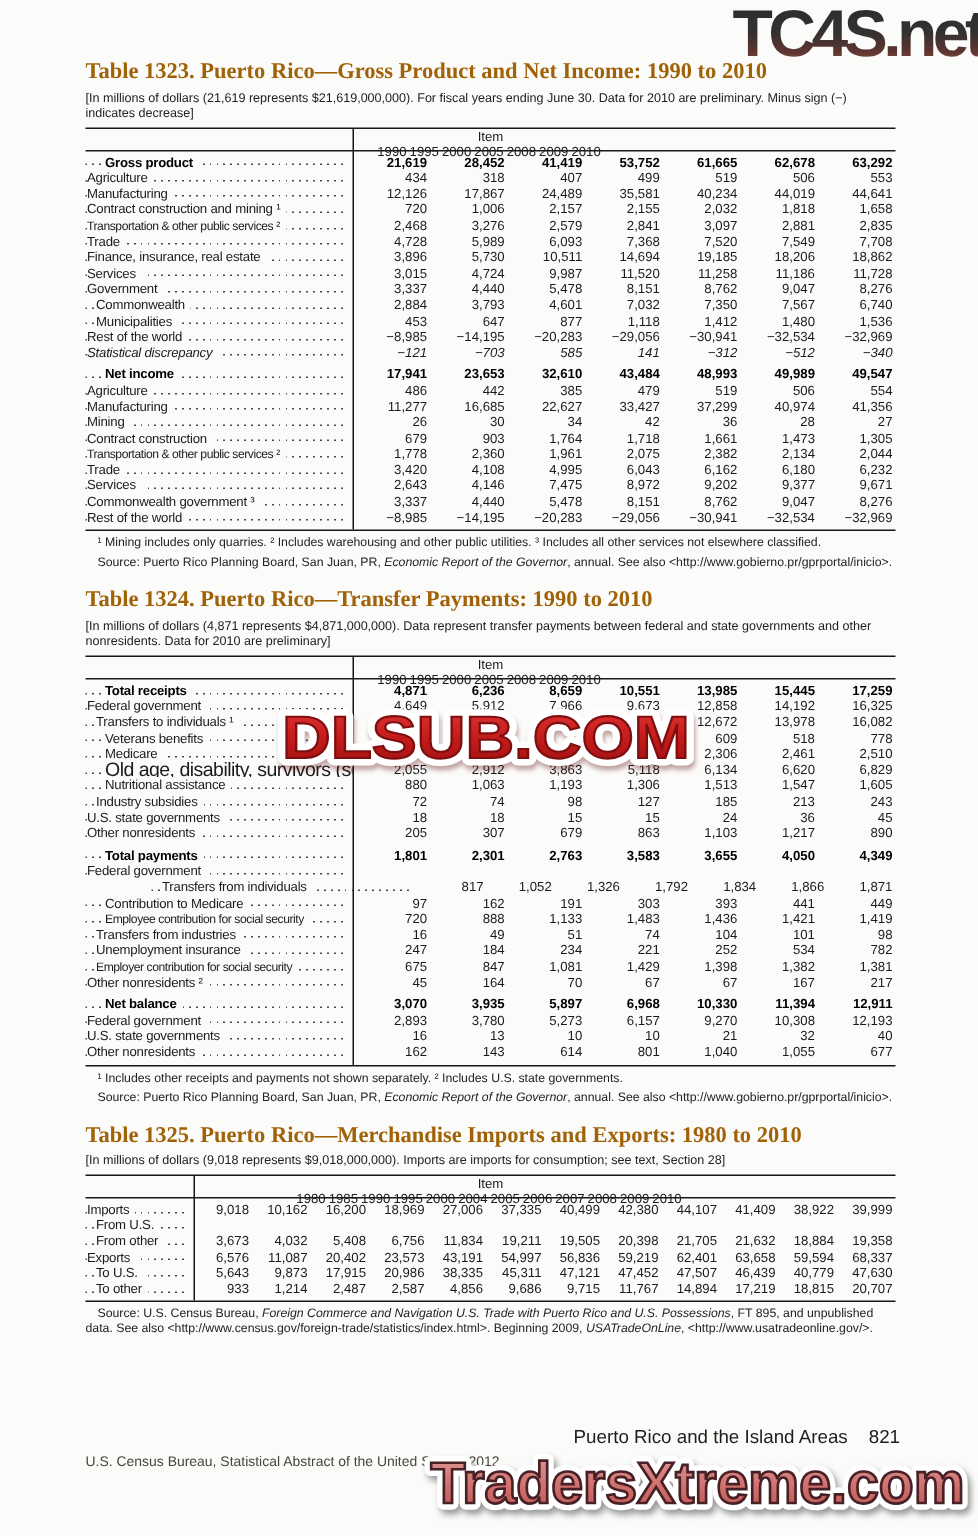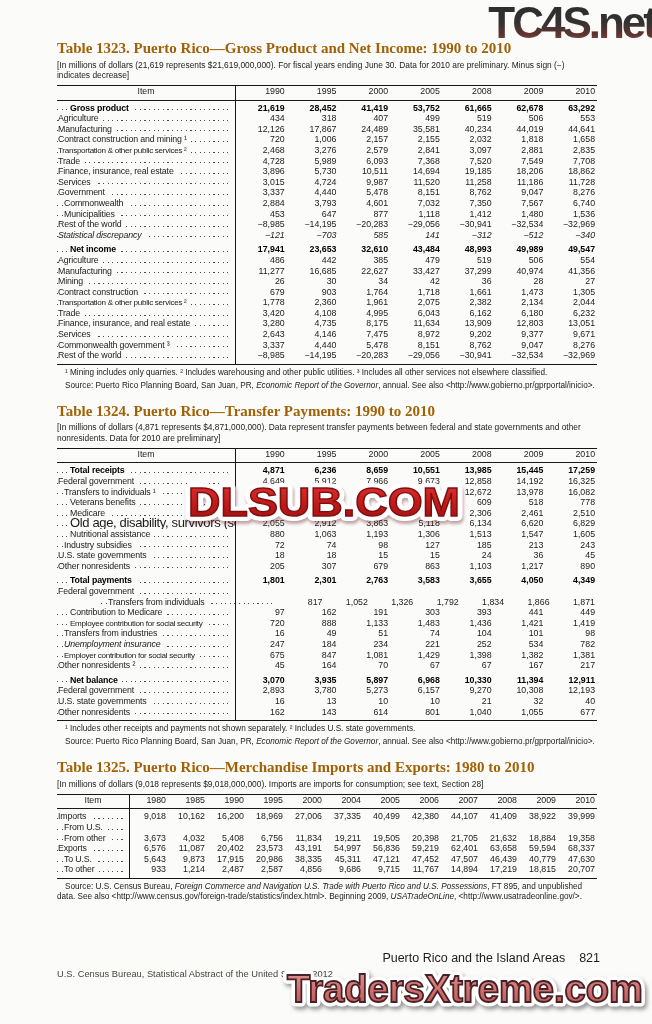--- a/index.html
+++ b/index.html
@@ -10,21 +10,21 @@
   .content { position:absolute; left:57px; top:40px; width:540px; }
   .tblock + .tblock { margin-top:12px; }
 
   .tbl-title { font-family:"Liberation Serif",serif; font-weight:700; font-size:15px;
                line-height:1.1; margin:0 0 3px 0; color:#a16207; }
   .tbl-note  { font-size:8.4px; line-height:1.22; margin:0 0 5px 0; color:#222; }
 
   .tbl { position:relative; border-top:1.6px solid #161616; border-bottom:1.6px solid #161616;
          font-size:8.8px; color:var(--ink); }
   .vrule { position:absolute; top:0; bottom:0; width:1px; background:#161616; }
-  .thead { display:flex; height:14.6px; border-bottom:1px solid #1a1a1a; }
+  .thead { display:flex; align-items:center; height:14.6px; border-bottom:1px solid #1a1a1a;flex-direction:column; }
   .item-h { text-align:center; flex:0 0 auto; }
   .cols { flex:1; display:flex; }
   .col-h { flex:1; text-align:right; padding-right:2px; }
   .tbody { padding:2px 0 3px 0; }
   .row { display:flex; line-height:10.6px; height:10.6px; }
   .row.gap { margin-top:4px; }
   .row.bold { font-weight:700; color:#000; }
   .row.italic { font-style:italic; }
   .lbl { flex:0 0 auto; position:relative; overflow:hidden;
          background-image:repeating-linear-gradient(90deg,#4a4a4a 0 1.2px,transparent 1.2px 4.6px);
@@ -317,32 +317,20 @@
                 <div class="val">3,420</div>
                 <div class="val">4,108</div>
                 <div class="val">4,995</div>
                 <div class="val">6,043</div>
                 <div class="val">6,162</div>
                 <div class="val">6,180</div>
                 <div class="val">6,232</div>
               </div>
             </div>
             <div class="row">
-              <div class="lbl ind0" style="width: 178px;"><span class="txt">Finance, insurance, and real estate</span></div>
-              <div class="vals">
-                <div class="val">3,280</div>
-                <div class="val">4,735</div>
-                <div class="val">8,175</div>
-                <div class="val">11,634</div>
-                <div class="val">13,909</div>
-                <div class="val">12,803</div>
-                <div class="val">13,051</div>
-              </div>
-            </div>
-            <div class="row">
               <div class="lbl ind0" style="width: 178px;"><span class="txt">Services</span></div>
               <div class="vals">
                 <div class="val">2,643</div>
                 <div class="val">4,146</div>
                 <div class="val">7,475</div>
                 <div class="val">8,972</div>
                 <div class="val">9,202</div>
                 <div class="val">9,377</div>
                 <div class="val">9,671</div>
               </div>
@@ -572,21 +560,21 @@
                 <div class="val">16</div>
                 <div class="val">49</div>
                 <div class="val">51</div>
                 <div class="val">74</div>
                 <div class="val">104</div>
                 <div class="val">101</div>
                 <div class="val">98</div>
               </div>
             </div>
             <div class="row">
-              <div class="lbl ind1" style="width: 178px; font-style: italic;"><span class="txt">Unemployment insurance</span></div>
+              <div class="lbl ind1" style="width: 178px;"><span class="txt">Unemployment insurance</span></div>
               <div class="vals">
                 <div class="val">247</div>
                 <div class="val">184</div>
                 <div class="val">234</div>
                 <div class="val">221</div>
                 <div class="val">252</div>
                 <div class="val">534</div>
                 <div class="val">782</div>
               </div>
             </div>

